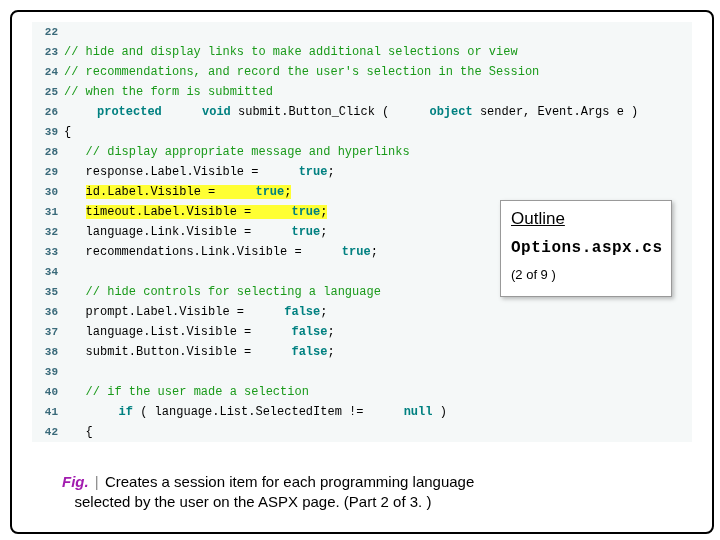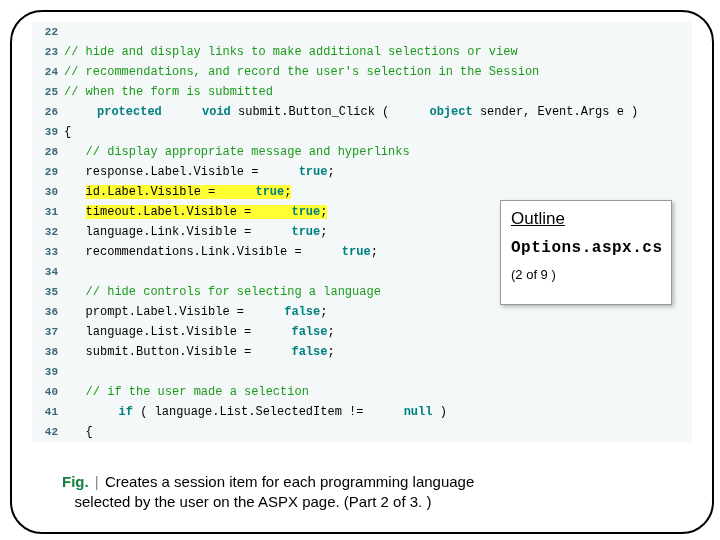--- a/index.html
+++ b/index.html
@@ -9,21 +9,21 @@
     height: 540px;
     font-family: Arial, sans-serif;
     background: #fff;
   }
   .frame {
     position: relative;
     width: 700px;
     height: 520px;
     margin: 10px;
     border: 2px solid #000;
-    border-radius: 32px;
+    border-radius: 8px;
     overflow: hidden;
     background: #fff;
   }
   .code-panel {
     position: absolute;
     top: 10px;
     left: 20px;
     right: 20px;
     height: 420px;
     background: #f5f8f8;
@@ -55,21 +55,21 @@
   .c-kw { color: #008080; font-weight: bold; padding-left: 33px; }
   .hl-yellow { background: #ffff33; }
   .outline-box {
     position: absolute;
     top: 188px;
     right: 40px;
     width: 150px;
     background: #fff;
     border: 1px solid #999;
     box-shadow: 2px 2px 4px rgba(0,0,0,0.25);
-    padding: 8px 10px 22px 10px;
+    padding: 8px 10px 14px 10px;
     font-size: 13px;
   }
   .outline-title {
     font-family: Arial, sans-serif;
     font-size: 17px;
     text-decoration: underline;
     margin-bottom: 10px;
     color: #000;
   }
   .outline-file {
@@ -89,22 +89,23 @@
     position: absolute;
     left: 50px;
     right: 40px;
     bottom: 20px;
     font-family: Arial, sans-serif;
     font-size: 15px;
     color: #000;
     line-height: 1.35;
   }
   .caption .fig {
-    color: #15803d;
+    color: #a21caf;
     font-weight: bold;
+    font-style: italic;
   }
   .caption .pipe {
     color: #888;
     padding: 0 2px;
   }
 </style>
 </head>
 <body>
 
 <div class="frame">

